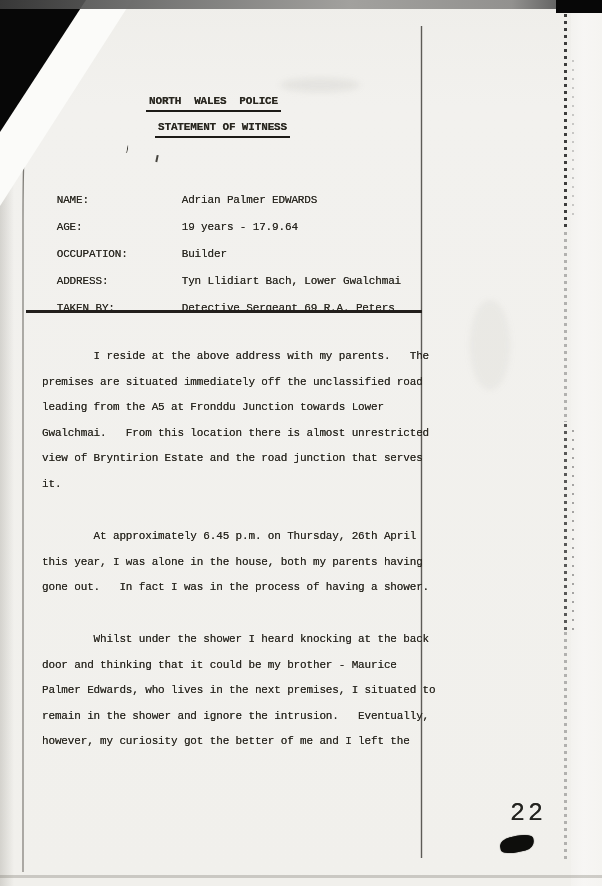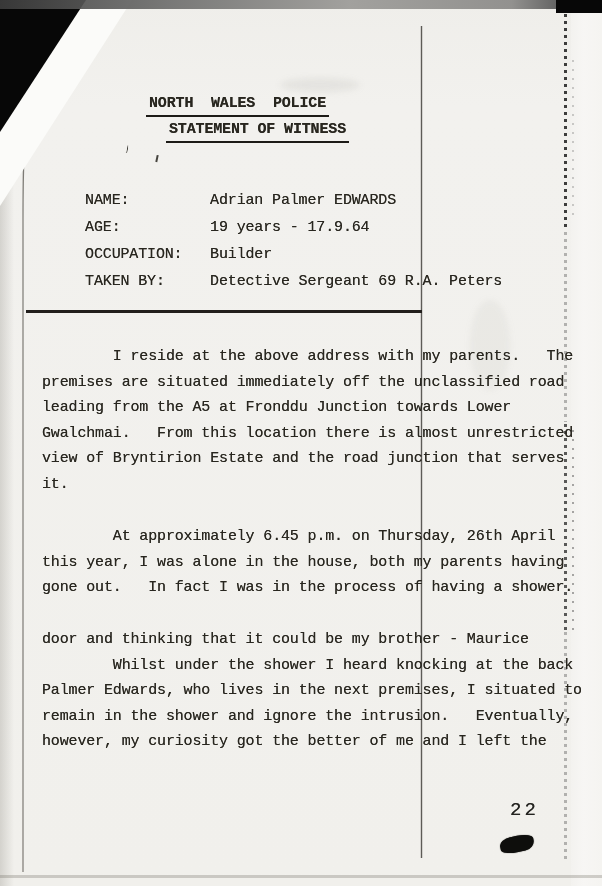--- a/index.html
+++ b/index.html
@@ -33,33 +33,33 @@
     background-image:repeating-linear-gradient(180deg,#1d1d1d 0 3px,transparent 3px 7px); }
   .perf-a { top:14px;  height:216px; opacity:.85; }
   .perf-b { top:232px; height:190px; opacity:.30; }
   .perf-c { top:424px; height:206px; opacity:.72; }
   .perf-d { top:632px; height:230px; opacity:.30; }
   .perf2 { position:absolute; left:572px; width:2px;
     background-image:repeating-linear-gradient(180deg,#444 0 2px,transparent 2px 9px); }
   .perf2-a { top:430px; height:200px; opacity:.45; }
   .perf2-b { top:60px;  height:160px; opacity:.25; }
   
-  .tw { font-size:15px; letter-spacing:-.15px; text-shadow:0 0 .4px rgba(40,38,31,.75); }
+  .tw { font-size:11px; letter-spacing:-.15px; text-shadow:0 0 .4px rgba(40,38,31,.75); }
   .title, .subtitle { position:absolute; font-weight:bold; white-space:pre;
     padding:0 3px 3px; border-bottom:2px solid #1d1b17; }
   .title    { left:146px; top:95px; }
-  .subtitle { left:166px; top:121px; }
-  .fields { position:absolute; left:32px; top:160px; width:400px; }
+  .subtitle { left:155px; top:121px; }
+  .fields { position:absolute; left:18px; top:160px; width:400px; }
   .frow   { height:27px; line-height:27px; white-space:pre; }
   .flabel { display:inline-block; width:125px; }
   .sep { position:absolute; left:26px; top:310px; width:396px; height:2.6px; background:#221f1c; }
   .para { position:absolute; left:30px; width:412px; line-height:25.5px; }
   .para .tline { white-space:pre;margin-left:12px; }
   .p1 { top:344px; } .p2 { top:524px; } .p3 { top:627px; } .p4 { top:804px; }
-  .pageno { position:absolute; left:510px; top:799px; font-size:19px; letter-spacing:3px;
+  .pageno { position:absolute; left:510px; top:799px; font-size:25px; letter-spacing:3px;
     color:#232320; text-shadow:0 0 .4px rgba(35,35,32,.7); }
   .blob { position:absolute; left:500px; top:836px; width:34px; height:16px; background:#0e0e0c;
     transform:rotate(-12deg); border-radius:35% 45% 30% 45% / 45% 35% 55% 35%;
     box-shadow:0 0 1px #0e0e0c; }
   .mark { position:absolute; background:transparent; }
   .mark1 { left:124px; top:145px; width:3px; height:8px; border-right:1.8px solid #3a3833; transform:rotate(8deg); border-radius:0 0 2px 0; }
   .mark2 { left:156px; top:155px; width:1.6px; height:7px; background:#46443e; transform:rotate(12deg); }
   .smudge { position:absolute; border-radius:50%; filter:blur(3px); background:rgba(140,137,128,.12); }
   .sm1 { left:280px; top:78px;  width:80px; height:14px; }
   .sm2 { left:470px; top:300px; width:40px; height:90px; background:rgba(140,137,128,.08); }
@@ -98,42 +98,45 @@
     <div class="frow">
       <span class="flabel">NAME:</span><span class="fvalue">Adrian Palmer EDWARDS</span>
     </div>
     <div class="frow">
       <span class="flabel">AGE:</span><span class="fvalue">19 years - 17.9.64</span>
     </div>
     <div class="frow">
       <span class="flabel">OCCUPATION:</span><span class="fvalue">Builder</span>
     </div>
     <div class="frow">
+      <span class="flabel">ADDRESS:</span><span class="fvalue">Tyn Llidiart Bach, Lower Gwalchmai</span>
+    </div>
+    <div class="frow">
       <span class="flabel">TAKEN BY:</span><span class="fvalue">Detective Sergeant 69 R.A. Peters</span>
     </div>
   </div>
 
   <div class="sep"></div>
 
   <div class="para p1 tw">
       <div class="tline">        I reside at the above address with my parents.   The</div>
       <div class="tline">premises are situated immediately off the unclassified road</div>
       <div class="tline">leading from the A5 at Fronddu Junction towards Lower</div>
       <div class="tline">Gwalchmai.   From this location there is almost unrestricted</div>
       <div class="tline">view of Bryntirion Estate and the road junction that serves</div>
       <div class="tline">it.</div>
     </div>
   <div class="para p2 tw">
       <div class="tline">        At approximately 6.45 p.m. on Thursday, 26th April</div>
       <div class="tline">this year, I was alone in the house, both my parents having</div>
       <div class="tline">gone out.   In fact I was in the process of having a shower.</div>
     </div>
   <div class="para p3 tw">
+      <div class="tline">        Whilst under the shower I heard knocking at the back</div>
       <div class="tline">door and thinking that it could be my brother - Maurice</div>
-      <div class="tline">        Whilst under the shower I heard knocking at the back</div>
       <div class="tline">Palmer Edwards, who lives in the next premises, I situated to</div>
       <div class="tline">remain in the shower and ignore the intrusion.   Eventually,</div>
       <div class="tline">however, my curiosity got the better of me and I left the</div>
     </div>
 
   <div class="pageno">22</div>
   <div class="blob"></div>
   <div class="mark mark1"></div>
   <div class="mark mark2"></div>
   <div class="bottom-shadow"></div>

